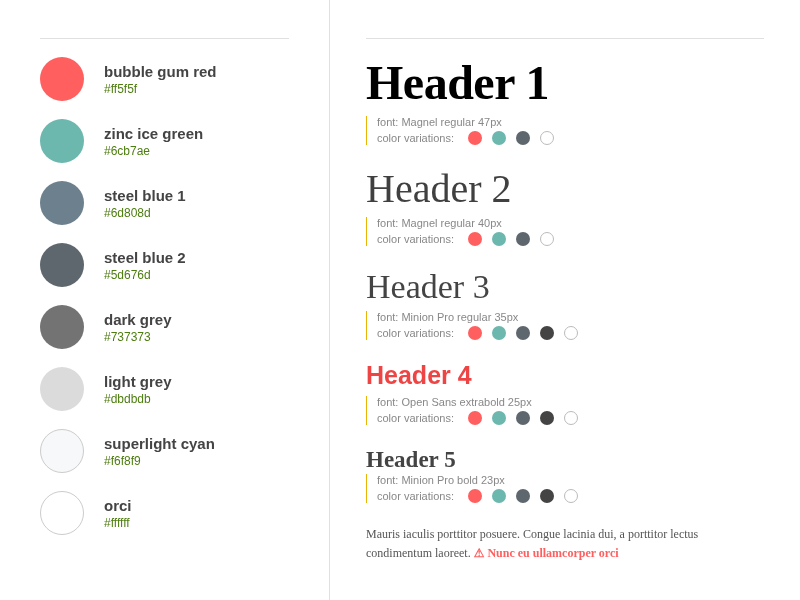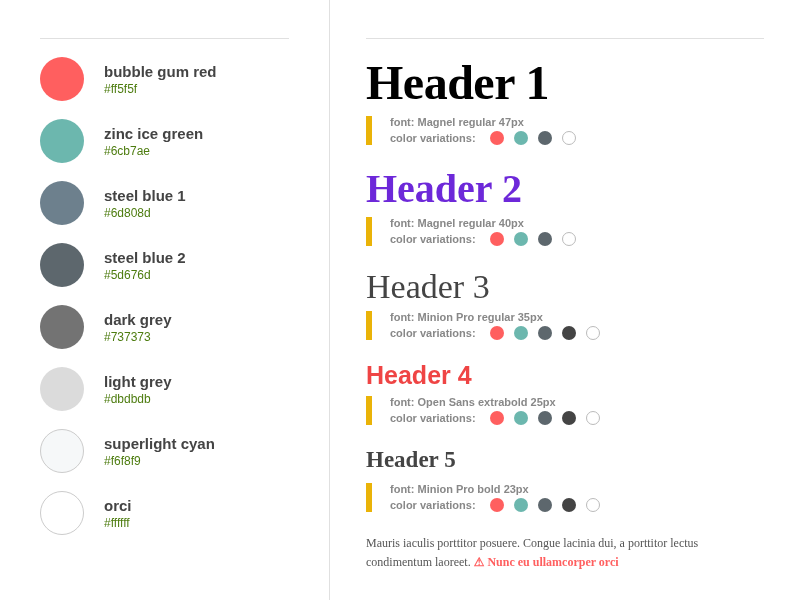--- a/index.html
+++ b/index.html
@@ -94,22 +94,22 @@
       font-weight: bold;
       color: #000000;
       line-height: 1.1;
       margin-bottom: 6px;
       letter-spacing: -0.5px;
     }
 
     .header-2 {
       font-family: Georgia, 'Times New Roman', serif;
       font-size: 40px;
-      font-weight: bold;
-      color: #6d28d9;
+      font-weight: normal;
+      color: #404040;
       line-height: 1.1;
       margin-bottom: 6px;
     }
 
     .header-3 {
       font-family: Georgia, 'Times New Roman', serif;
       font-size: 34px;
       font-weight: normal;
       color: #444;
       line-height: 1.1;
@@ -124,27 +124,26 @@
       line-height: 1.1;
       margin-bottom: 6px;
     }
 
     .header-5 {
       font-family: Georgia, 'Times New Roman', serif;
       font-size: 23px;
       font-weight: bold;
       color: #444;
       line-height: 1.1;
-      margin-bottom: 11px;
+      margin-bottom: 2px;
     }
 
     .type-meta {
-      border-left: 6px solid #eab308;
-      padding-left: 18px;
-      font-weight: bold;
+      border-left: 1px solid #eab308;
+      padding-left: 10px;
     }
 
     .type-font {
       font-family: Arial, sans-serif;
       font-size: 11px;
       color: #888;
       margin-bottom: 3px;
     }
 
     .color-dots {

